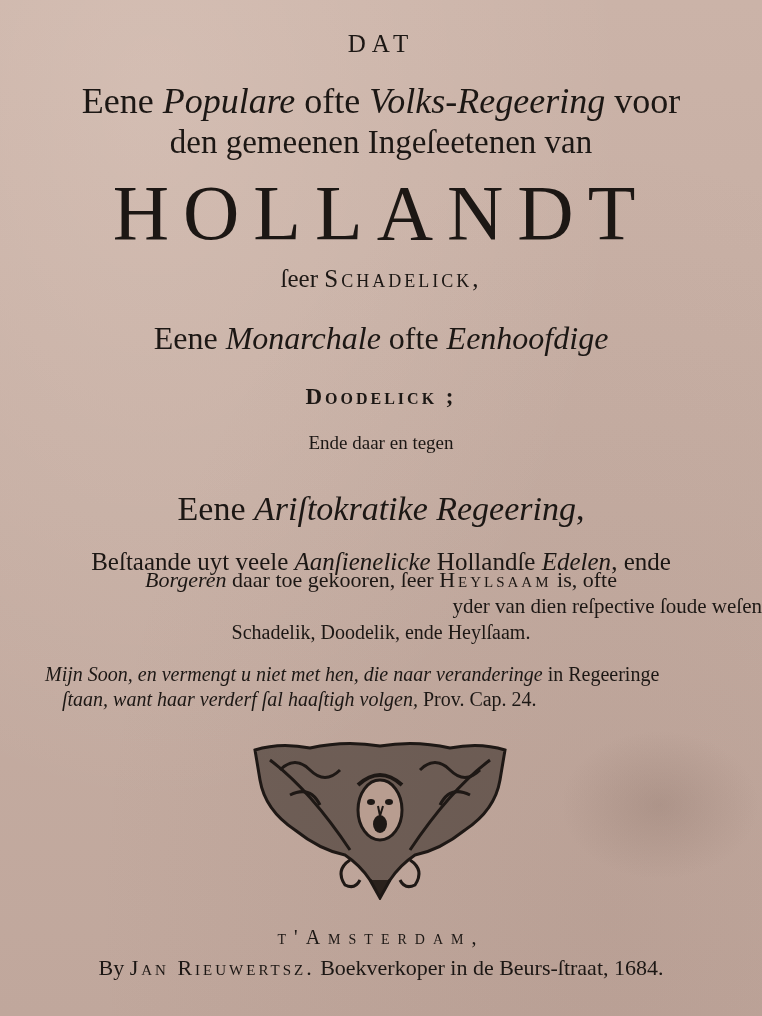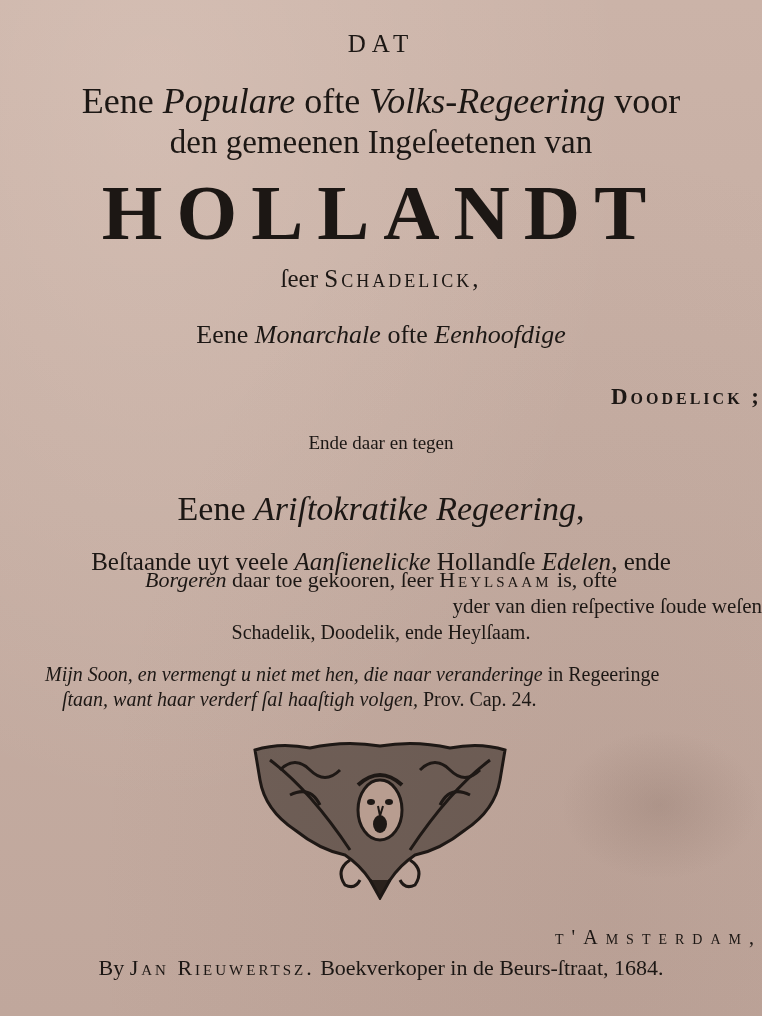--- a/index.html
+++ b/index.html
@@ -33,27 +33,27 @@
       background: radial-gradient(ellipse at center, rgba(120,95,85,0.22), rgba(120,95,85,0.0) 70%);
     }
     .line {
       position: absolute;
       left: 0;
       right: 0;
       text-align: center;
       white-space: nowrap;
     }
     .it { font-style: italic; }
-    .sc { letter-spacing: 3px; font-variant: small-caps; text-align: right; }
+    .sc { letter-spacing: 3px; font-variant: small-caps; }
     .dat { top: 30px; font-size: 25px; letter-spacing: 6px; }
     .l1 { top: 80px; font-size: 36px; }
     .l2 { top: 124px; font-size: 33px; }
-    .hollandt { top: 168px; font-size: 78px; letter-spacing: 14px; font-weight: bold; }
+    .hollandt { top: 168px; font-size: 78px; letter-spacing: 14px; font-weight: normal; }
     .l3 { top: 265px; font-size: 25px; }
-    .l4 { top: 320px; font-size: 26px; }
+    .l4 { top: 320px; font-size: 32px; }
     .l5 { top: 384px; font-size: 23px; font-weight: bold; letter-spacing: 3px; }
     .l6 { top: 432px; font-size: 19px; }
     .l7 { top: 474px; font-size: 34px; margin-top: 16px; }
     .p1 { top: 534px; font-size: 25px; margin-top: 14px; }
     .p2 { top: 567px; font-size: 22px; }
     .p3 { top: 594px; font-size: 21px; text-align: right; }
     .p4 { top: 621px; font-size: 20px; }
     .q1 { top: 663px; font-size: 20px; left: 45px; right: auto; text-align: center; }
     .q2 { top: 688px; font-size: 20px; left: 62px; right: auto; text-align: right; }
     .ornament {

